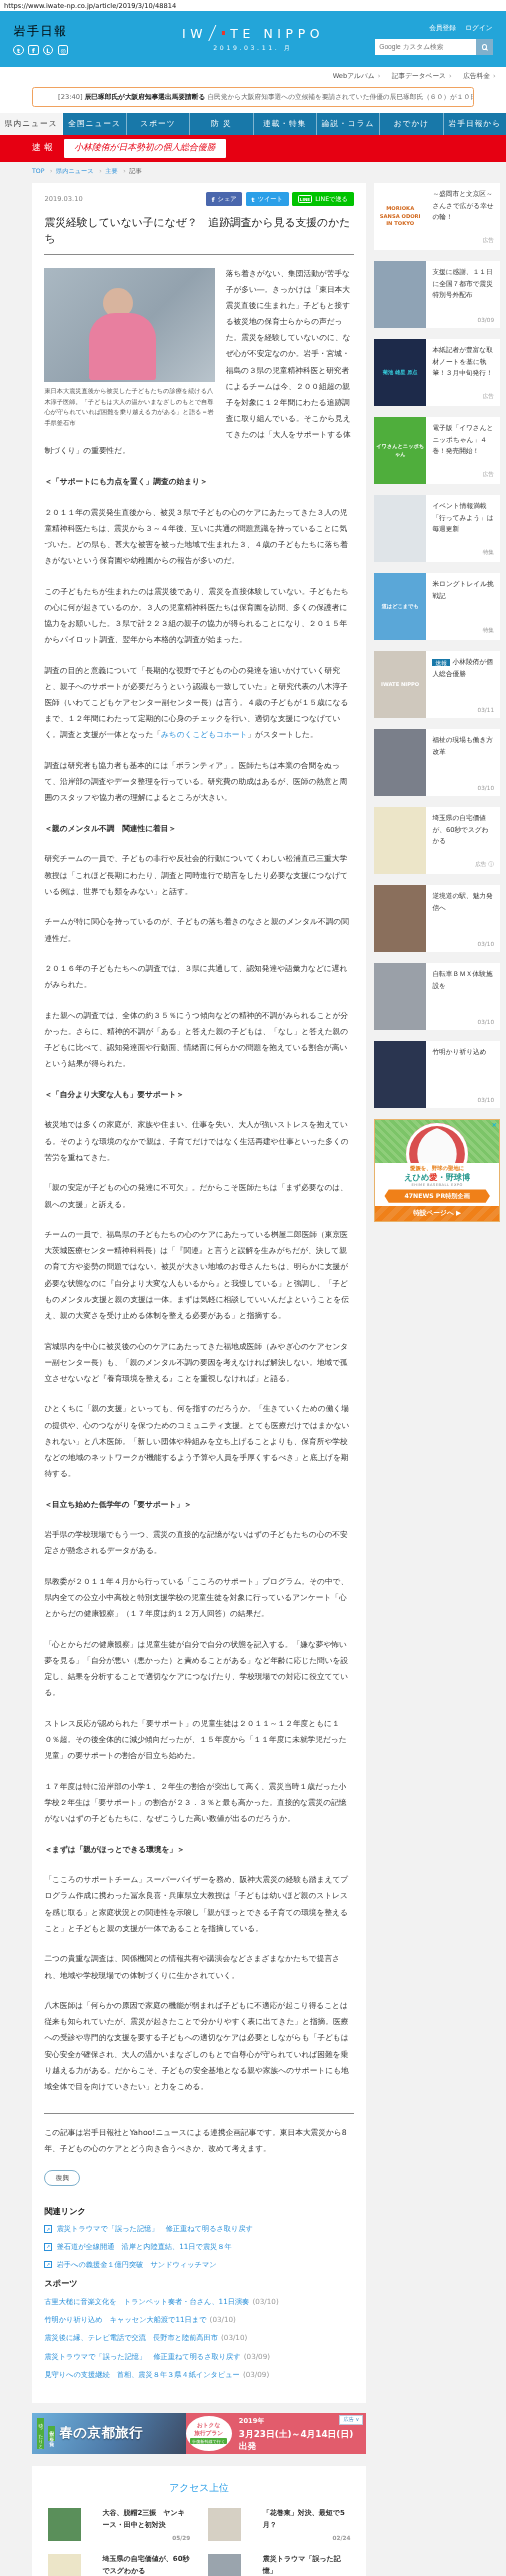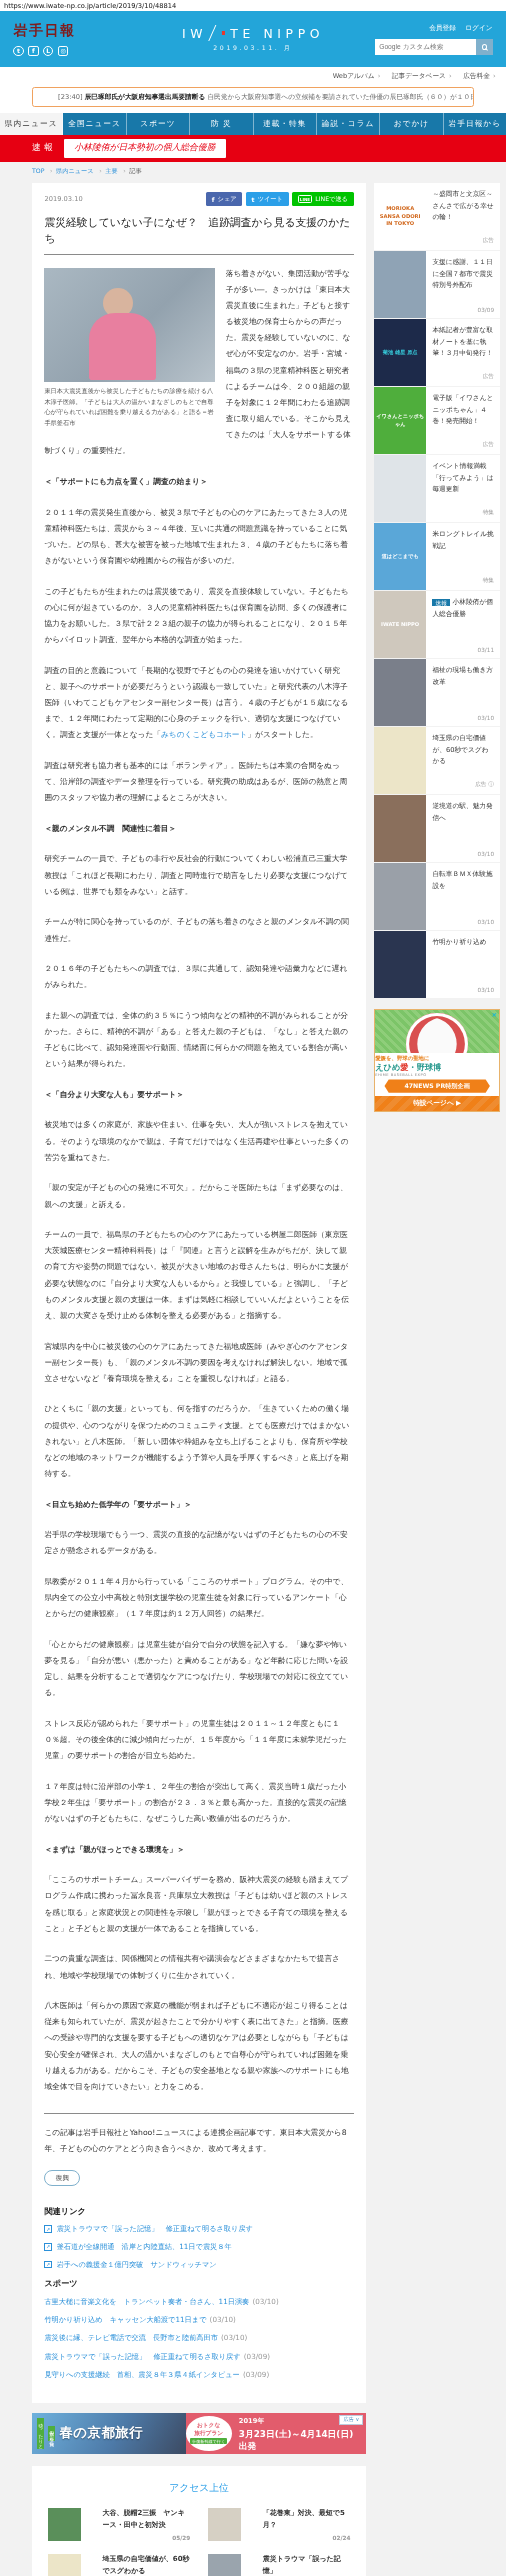--- a/index.html
+++ b/index.html
@@ -1,21 +1,21 @@
 <!DOCTYPE html>
 <html style="font-size:8.2px"><head>
 <meta charset="utf-8">
 <style>
   *{box-sizing:border-box;}
   html{background:#dcdcdc;}
   body{margin:0;width:506px;font-family:"DejaVu Sans","Liberation Sans",sans-serif;color:#333;background:#f2f2f2;}
   .url-bar{background:#fff;font-size:6.7px;padding:2.1px 4.1px 1px;color:#111;}
   
   .site-header{background:#23a5d9;height:56px;display:flex;align-items:center;position:relative;padding:0 13.4px;}
-  .brand-title{color:#7f1d1d;font-size:14px;font-weight:bold;letter-spacing:1.5px;}
+  .brand-title{color:#000000;font-size:12px;font-weight:normal;letter-spacing:1.5px;}
   .socials{display:flex;gap:4.6px;margin-top:5.2px;}
   .soc{width:10.3px;height:10.3px;border:1px solid #fff;color:#fff;font-size:6.2px;display:flex;align-items:center;justify-content:center;font-weight:bold;}
   .soc.round{border-radius:50%;}
   .soc.sq{border-radius:2.1px;}
   .center-logo{position:absolute;left:50%;transform:translateX(-50%);text-align:center;color:#fff;}
   .logo-word{font-size:12.4px;letter-spacing:4.6px;display:flex;align-items:center;justify-content:center;}
   .lg-slash{display:inline-block;width:7.2px;height:15.5px;border-left:1px solid #fff;transform:skewX(-24deg);margin:0 2.1px 0 5.2px;position:relative;}
   .lg-dot{display:inline-block;width:3.6px;height:3.6px;background:#e8372c;margin-right:5.2px;}
   .logo-date{font-size:6.2px;letter-spacing:2.6px;margin-top:3.1px;opacity:.95;}
   .header-right{margin-left:auto;text-align:right;}
@@ -107,21 +107,21 @@
   .sb-img{width:52px;flex:none;display:flex;align-items:center;justify-content:center;overflow:hidden;}
   .sb-img-label{font-size:5.2px;font-weight:bold;text-align:center;padding:2.1px;line-height:1.5;}
   .sb-body{padding:6.2px 6.2px 5.2px;display:flex;flex-direction:column;flex:1;}
   .sb-title{font-size:6.7px;line-height:1.7;color:#333;}
   .sb-chip{background:#1878a9;color:#fff;font-size:5.7px;padding:0.5px 3.1px;margin-right:2.6px;}
   .sb-meta{margin-top:auto;text-align:right;color:#999;font-size:5.7px;padding-top:4.1px;}
   .bb-ad{background:#fff;position:relative;height:103px;margin-top:4.1px;overflow:hidden;border:0.5px solid #e8b26a;cursor:pointer;}
   .bb-top{height:43px;background:repeating-linear-gradient(45deg,#8fce7a 0 3.1px,#7cc468 3.1px 6.2px);position:relative;}
   .bb-top::after{content:"";position:absolute;left:50%;top:3.1px;transform:translateX(-50%);width:62px;height:62px;border-radius:50%;background:#fafafa;box-shadow:inset 0 0 0 3.1px #fff,inset 7.2px 0 0 4.1px #d94f4f,inset -7.2px 0 0 4.1px #d94f4f;}
   .bb-close{position:absolute;top:1px;right:2.1px;color:#19b5d8;font-weight:bold;z-index:3;font-size:6.7px;}
-  .bb-arc{position:relative;background:#fff;text-align:left;padding-top:2.1px;z-index:2;}
+  .bb-arc{position:relative;background:#fff;text-align:center;padding-top:2.1px;z-index:2;}
   .bb-slogan{color:#e8821f;font-size:5.4px;font-weight:bold;}
   .bb-name{font-size:8.2px;font-weight:bold;color:#2a9a8f;}
   .bb-name .red{color:#e23a2e;}
   .bb-sub{font-size:3.6px;color:#888;letter-spacing:0.5px;}
   .bb-ribbon{background:#f08018;color:#fff;text-align:center;font-size:6.2px;font-weight:bold;padding:2.1px 0;margin:2.1px 9.3px 0;clip-path:polygon(4% 0,96% 0,100% 50%,96% 100%,4% 100%,0 50%);}
   .bb-bar{position:absolute;left:0;right:0;bottom:0;background:repeating-linear-gradient(135deg,#f08018 0 5.2px,#ef8c30 5.2px 10.3px);color:#fff;text-align:center;font-size:6.7px;font-weight:bold;padding:3.1px 0;}
 </style>
 </head>
 <body>
 
@@ -392,21 +392,21 @@
             </div>
           </div>
 
         </div>
 
     </section>
 
   </div>
 
   <aside class="sidebar">
-    <div style="display:flex;flex-direction:column;gap:1px;">
+    <div style="display:flex;flex-direction:column;gap:11px;">
 
         <div class="sb-card">
           <div class="sb-img" style="background: rgb(255, 255, 255);">
             <span class="sb-img-label" style="color: rgb(210, 105, 30);">MORIOKA SANSA ODORI IN TOKYO</span>
           </div>
           <div class="sb-body">
             <div class="sb-title"><span>～盛岡市と文京区～さんさで広がる幸せの輪！</span></div>
             <div class="sb-meta">広告</div>
           </div>
         </div>

